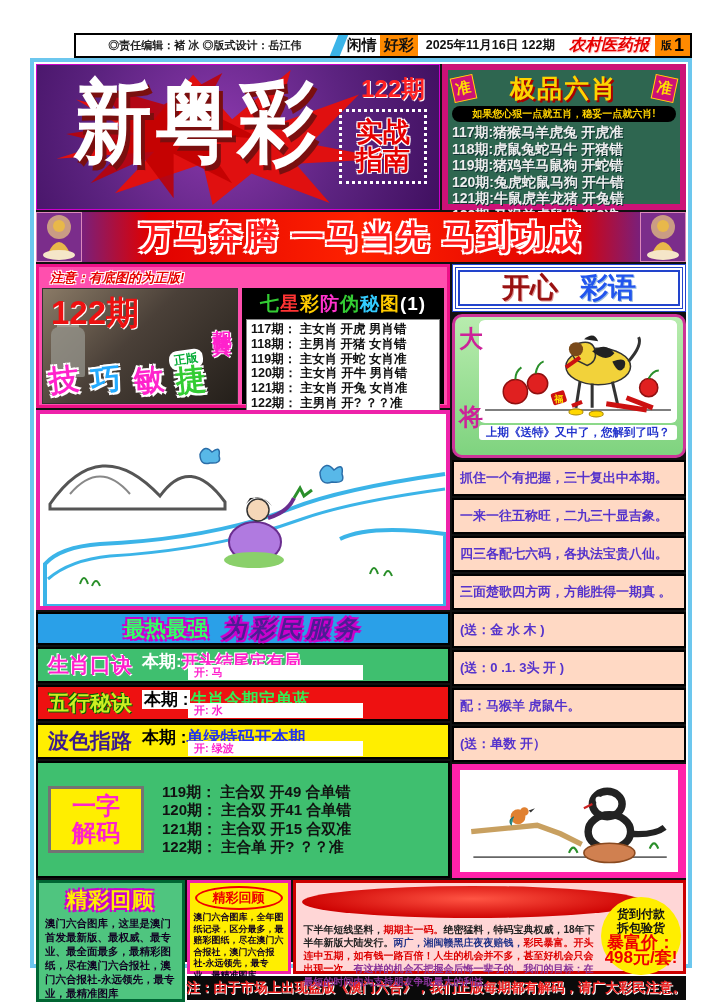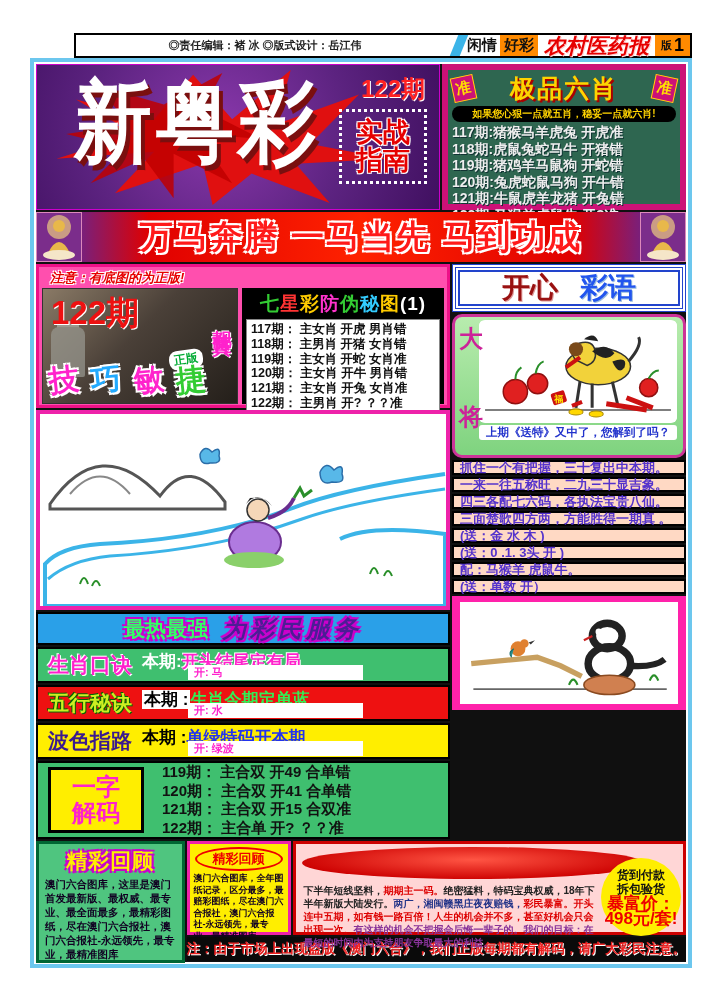--- a/index.html
+++ b/index.html
@@ -6,21 +6,21 @@
   body { width:722px; height:1008px; background:#fff; font-family:"Liberation Sans", sans-serif; position:relative; overflow:hidden; }
 
   
   .header-bar { position:absolute; left:74px; right:30px; top:33px; height:25px; background:#fff; border:2px solid #000; display:flex; align-items:stretch; }
   .hdr-editors { flex:1; display:flex; align-items:center; justify-content:center; font-size:11px; font-weight:bold; color:#222; white-space:nowrap; }
   .hdr-tab { display:flex; align-items:stretch; font-size:15px; font-weight:bold; }
   .hdr-tab .slash { width:10px; background:#3bb4e8; transform:skewX(-22deg); }
   .hdr-tab .t1 { display:flex; align-items:center; padding:0 3px; color:#111; }
   .hdr-tab .t2 { display:flex; align-items:center; padding:0 4px; background:#ff8a00; color:#111; }
   .hdr-date { display:flex; align-items:center; padding:0 8px; font-size:12.5px; font-weight:bold; color:#111; white-space:nowrap; }
-  .hdr-paper { display:flex; align-items:center; padding:0 6px; font-size:21px; font-weight:bold; color:#e60000; font-style:italic; white-space:nowrap; text-shadow:1px 1px 0 #ffd0d0; }
+  .hdr-paper { display:flex; align-items:center; padding:0 6px; font-size:16px; font-weight:bold; color:#e60000; font-style:italic; white-space:nowrap; text-shadow:1px 1px 0 #ffd0d0; }
   .hdr-edition { display:flex; align-items:center; background:#ff8a00; padding:0 6px; gap:2px; }
   .hdr-edition .v { font-size:11px; font-weight:bold; color:#111; }
   .hdr-edition .n { font-size:18px; font-weight:bold; color:#000; }
 
   
   .frame { position:absolute; left:30px; right:30px; top:58px; bottom:40px; border:4px solid #6cc7ee; background:#fff; padding:2px; }
   .content { width:100%; height:100%; background:#101010; display:flex; flex-direction:column; gap:2px; }
 
   
   .row1 { height:146px; display:flex; gap:2px; }
@@ -88,37 +88,37 @@
   .formula-1 .f-title { color:#ccee22; text-shadow:-1px -1px 0 #060,1px 1px 0 #060; }
   .formula-1 .f-label { color:#000; background:#fff; padding:0 2px; }
   .formula-1 .f-text { color:#33ee55; }
   .formula-2 { background:#ffee00; }
   .formula-2 .f-title { color:#3b1a8e; }
   .formula-2 .f-label { color:#000; }
   .formula-2 .f-text { color:#2233ee; }
 
   
   .oneword { flex:1; background:#3fbf6f; border:2px solid #000; display:flex; align-items:center; }
-  .ow-badge { width:96px; margin-left:10px; background:#ffee00; border:3px solid #000000; text-align:center; padding:4px 0; }
+  .ow-badge { width:96px; margin-left:10px; background:#ffee00; border:3px solid #737373; text-align:center; padding:4px 0; }
   .ow-badge div { font-size:24px; font-weight:bold; color:#ff22cc; line-height:1.1; }
   .ow-rows { flex:1; padding-left:18px; }
   .ow-row { font-size:15px; font-weight:bold; color:#111; line-height:18.5px; white-space:nowrap; }
 
   
   .happy-title { height:48px; background:#fff; border:4px double #2244cc; outline:2px solid #2244cc; outline-offset:-8px; display:flex; align-items:center; justify-content:center; gap:6px; }
   .happy-title .a { font-size:28px; font-weight:bold; color:#991111; text-shadow:1px 1px 0 #d99; }
   .happy-title .b { font-size:28px; font-weight:bold; color:#2255ee; text-shadow:1px 1px 0 #9bd;margin-left:16px; }
 
   .dogbox { height:144px; background:linear-gradient(180deg,#b8ecae 0%,#7fd37f 100%); border:3px solid #cc3399; border-radius:10px; position:relative; padding:3px 6px 2px 24px; }
   .dog-char { position:absolute; left:4px; font-size:24px; font-weight:bold; color:#cc2299; }
   .dog-char.top { top:6px; } .dog-char.bot { bottom:22px; }
   .dog-art { background:#fff; border-radius:6px; width:100%; height:103px; overflow:hidden; }
   .dog-caption { text-align:center; font-size:11.5px; font-weight:bold; color:#2233cc; background:#fff; margin-top:2px; border-radius:3px; }
 
-  .tip { height:15px; background:#ffd9c4; border:2px solid #000; display:flex; align-items:center; padding-left:6px; font-size:13px; font-weight:bold; color:#5533cc; white-space:nowrap; }
+  .tip { height:36px; background:#ffd9c4; border:2px solid #000; display:flex; align-items:center; padding-left:6px; font-size:13px; font-weight:bold; color:#5533cc; white-space:nowrap; }
 
   .birdbox { height:114px; background:#ff22aa; padding:6px 8px; }
   .birdbox .inner { background:#fff; width:100%; height:100%; }
   .birdbox svg { width:100%; height:100%; }
 
   .special { flex:1; display:flex; flex-direction:column; }
   .special .strip { height:6px; background:#ff0099; }
   .special .body { flex:1; background:#ff5500; display:flex; align-items:center; }
   .sp-title { width:110px; text-align:center; }
   .sp-title div { font-size:30px; font-weight:bold; color:#ee0000; line-height:1.05; text-shadow:-2px -2px 0 #fff,2px -2px 0 #fff,-2px 2px 0 #fff,2px 2px 0 #fff; }
@@ -147,20 +147,21 @@
 </head>
 <body>
 
 <div class="header-bar">
   <div class="hdr-editors">◎责任编辑：褚 冰  ◎版式设计：岳江伟</div>
   <div class="hdr-tab">
     <div class="slash"></div>
     <div class="t1">闲情</div>
     <div class="t2">好彩</div>
   </div>
+  <div class="hdr-date">2025年11月16日  122期</div>
   <div class="hdr-paper">农村医药报</div>
   <div class="hdr-edition">
     <span class="v">版</span>
     <span class="n">1</span>
   </div>
 </div>
 
 <div class="frame">
 <div class="content">
 

